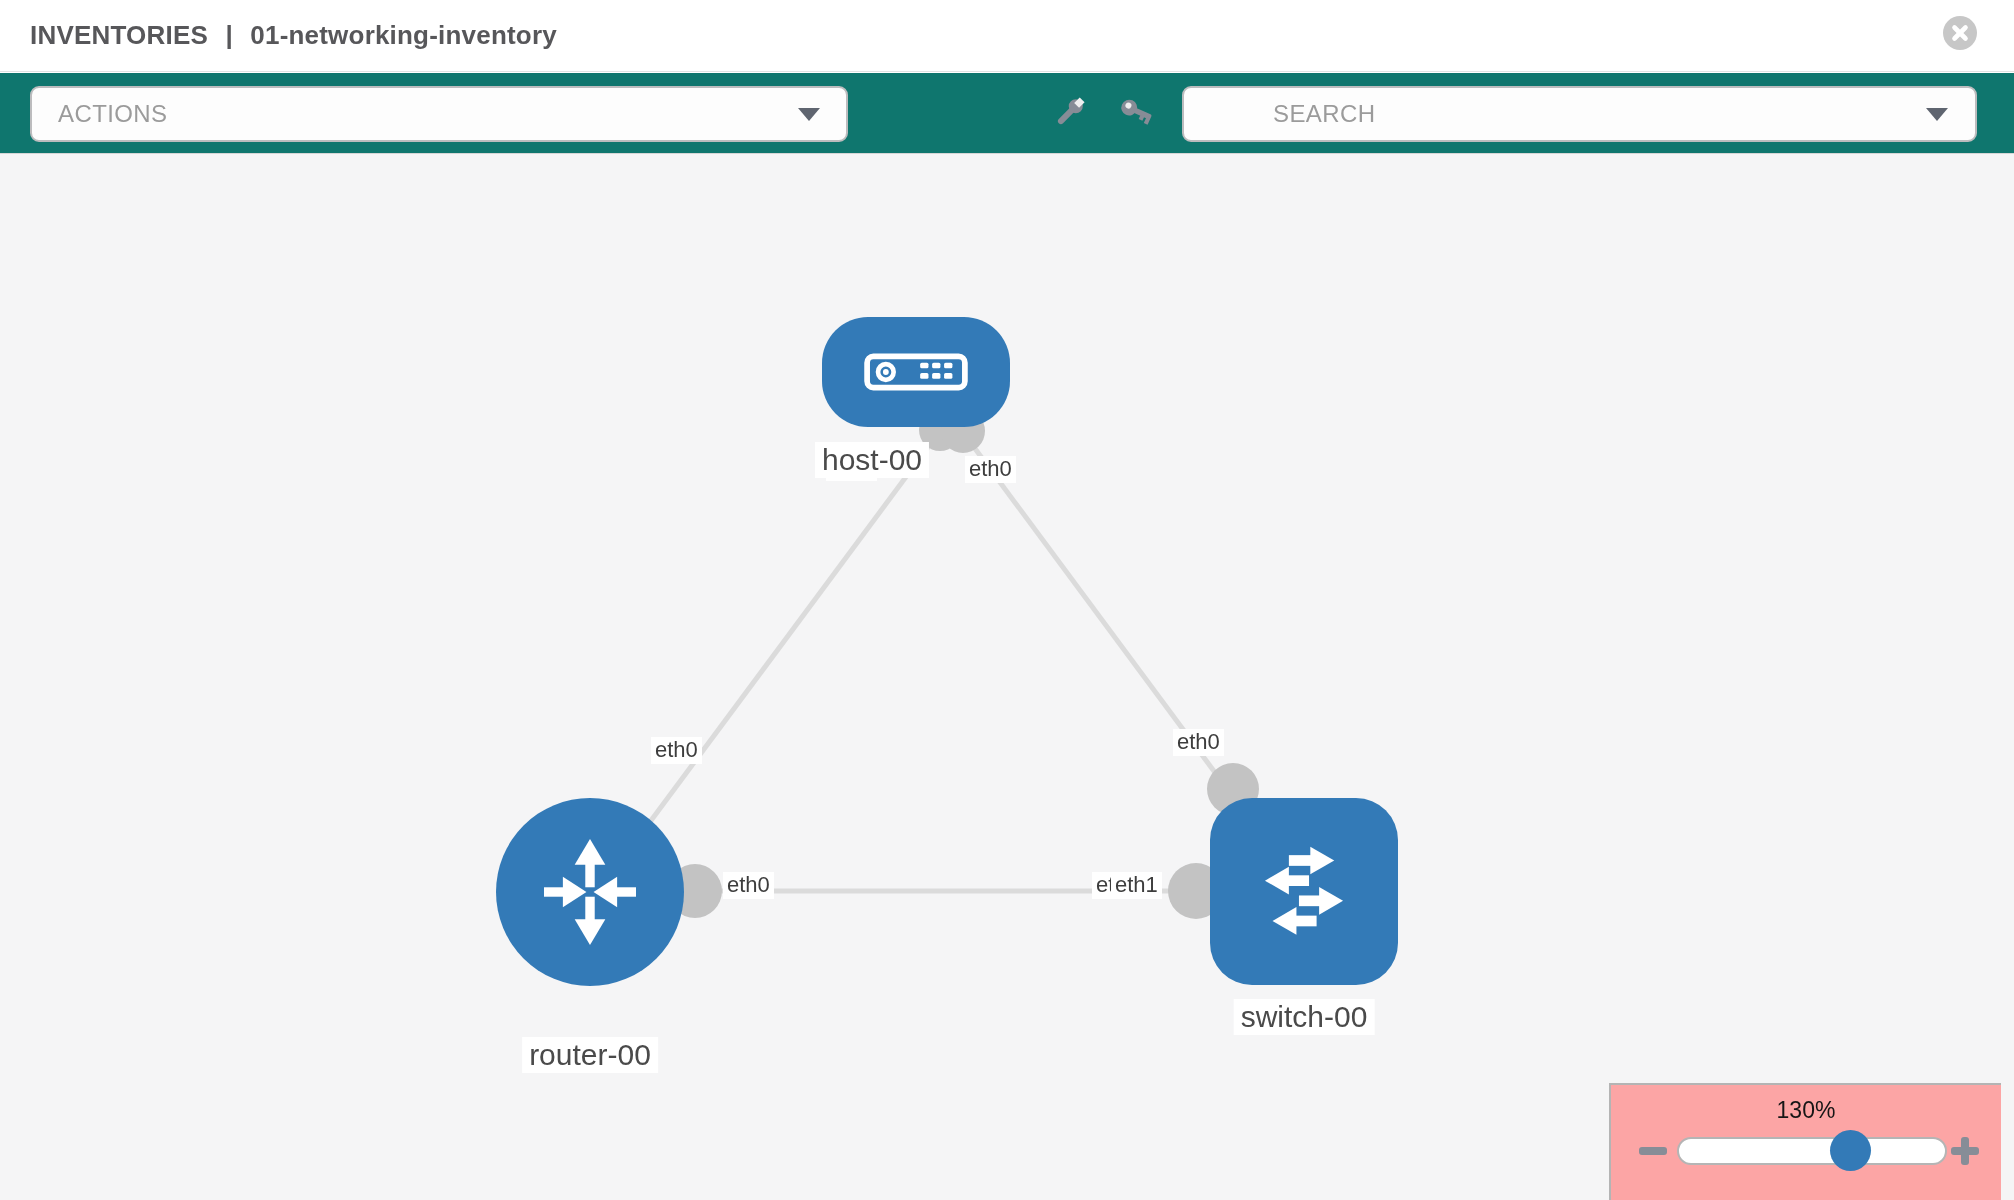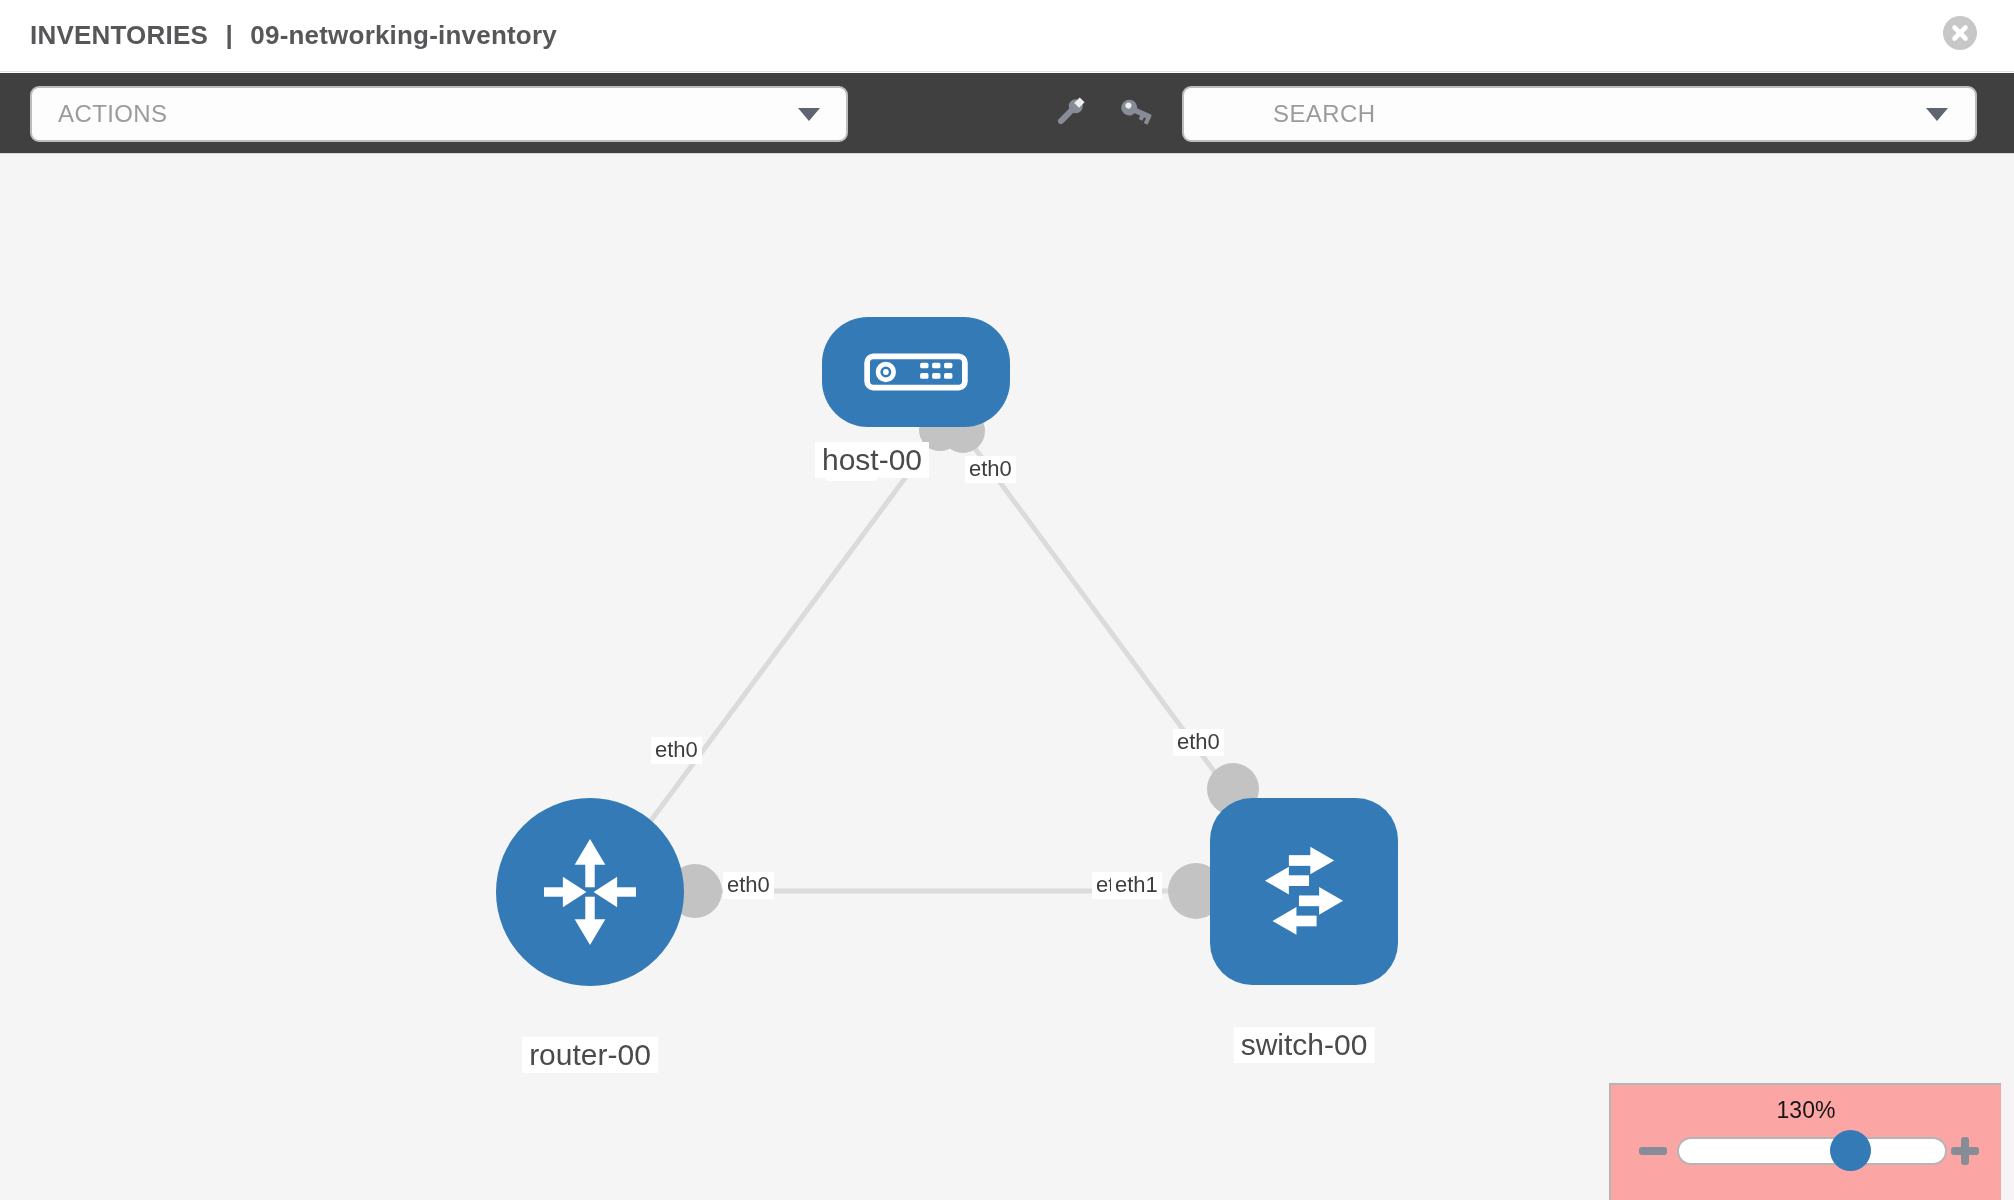--- a/index.html
+++ b/index.html
@@ -6,21 +6,21 @@
   body{width:2014px;height:1200px;overflow:hidden;font-family:"Liberation Sans",sans-serif;position:relative;}
 
   
   .hdr{position:absolute;left:0;top:0;width:2014px;height:72px;background:#fff;border-bottom:1px solid #e2e2e2;display:flex;align-items:center;box-sizing:border-box;}
   .hdr-title{margin-left:30px;font-size:26px;font-weight:bold;color:#57575a;letter-spacing:.2px;}
   .hdr-title span{display:inline-block;text-align:center;}
   .hdr-sep{margin:0 10px;}
   .close-btn{position:absolute;right:37px;top:16px;width:34px;height:34px;border-radius:50%;background:#c7c7c7;border:none;display:flex;align-items:center;justify-content:center;cursor:pointer;padding:0;}
 
   
-  .toolbar{position:absolute;left:0;top:73px;width:2014px;height:81px;background:#404040;border-bottom:1px solid #d6d6d6;box-sizing:border-box;}
+  .toolbar{position:absolute;left:0;top:73px;width:2014px;height:81px;background:#0f766e;border-bottom:1px solid #d6d6d6;box-sizing:border-box;}
   .ctl{position:absolute;height:56px;background:#fdfdfd;border:2px solid #bcbcbe;border-radius:9px;box-sizing:border-box;display:flex;align-items:center;}
   .ctl-actions{left:30px;top:13px;width:818px;padding:0 26px;justify-content:space-between;cursor:pointer;}
   .ctl-search{left:1182px;top:13px;width:795px;justify-content:flex-end;}
   .ctl-text{font-size:24px;color:#9b9b9b;letter-spacing:.4px;}
   .caret{width:0;height:0;border-left:11px solid transparent;border-right:11px solid transparent;border-top:13px solid #5f6570;}
   .ctl-search .caret{position:absolute;right:27px;top:20px;}
   .search-input{border:none;outline:none;background:transparent;font-family:"Liberation Sans",sans-serif;font-size:24px;color:#555;width:700px;margin-left:18px;letter-spacing:.4px;}
   .search-input::placeholder{color:#9b9b9b;opacity:1;}
   .tool-btn{position:absolute;top:18px;width:44px;height:44px;border:none;background:transparent;padding:0;cursor:pointer;display:flex;align-items:center;justify-content:center;}
   .tool-btn.wrench{left:1047px;}
@@ -51,21 +51,21 @@
   .zoom-track{position:absolute;left:66px;top:13px;width:270px;height:28px;border:2px solid #b5b5b5;border-radius:15px;background:#fff;box-sizing:border-box;cursor:pointer;}
   .zoom-thumb{position:absolute;left:219px;top:6px;width:41px;height:41px;border-radius:50%;background:#337ab7;cursor:grab;}
 </style>
 </head>
 <body>
 
 <div class="hdr">
   <div class="hdr-title">
     <span>INVENTORIES</span>
     <span class="hdr-sep">|</span>
-    <span>09-networking-inventory</span>
+    <span>01-networking-inventory</span>
   </div>
   <button class="close-btn">
     <svg width="18" height="18" viewBox="0 0 18 18">
       <line x1="3.5" y1="3.5" x2="14.5" y2="14.5" stroke="#fff" stroke-width="4.6" stroke-linecap="round"></line>
       <line x1="14.5" y1="3.5" x2="3.5" y2="14.5" stroke="#fff" stroke-width="4.6" stroke-linecap="round"></line>
     </svg>
   </button>
 </div>
 
 <div class="toolbar">
@@ -167,21 +167,21 @@
   <span class="lbl lbl-if" style="left:826px;top:300px;">eth0</span>
   <span class="lbl lbl-if" style="left:651px;top:583px;">eth0</span>
   <span class="lbl lbl-if" style="left:965px;top:302px;">eth0</span>
   <span class="lbl lbl-if" style="left:1173px;top:575px;">eth0</span>
   <span class="lbl lbl-if" style="left:723px;top:718px;">eth0</span>
   <span class="lbl lbl-if" style="left:1092px;top:718px;">eth0</span>
   <span class="lbl lbl-if" style="left:1111px;top:718px;">eth1</span>
 
   <span class="lbl lbl-name" style="left:872px;top:288px;">host-00</span>
   <span class="lbl lbl-name" style="left:590px;top:843px;margin-top:40px;">router-00</span>
-  <span class="lbl lbl-name" style="left:1304px;top:845px;margin-top:28px;">switch-00</span>
+  <span class="lbl lbl-name" style="left:1304px;top:845px;">switch-00</span>
 
   <div class="zoom-panel">
     <div class="zoom-level">130%</div>
     <div class="zoom-row">
       <div class="zoom-minus"></div>
       <div class="zoom-track"></div>
       <div class="zoom-thumb"></div>
       <div class="zoom-plus"></div>
     </div>
   </div>

